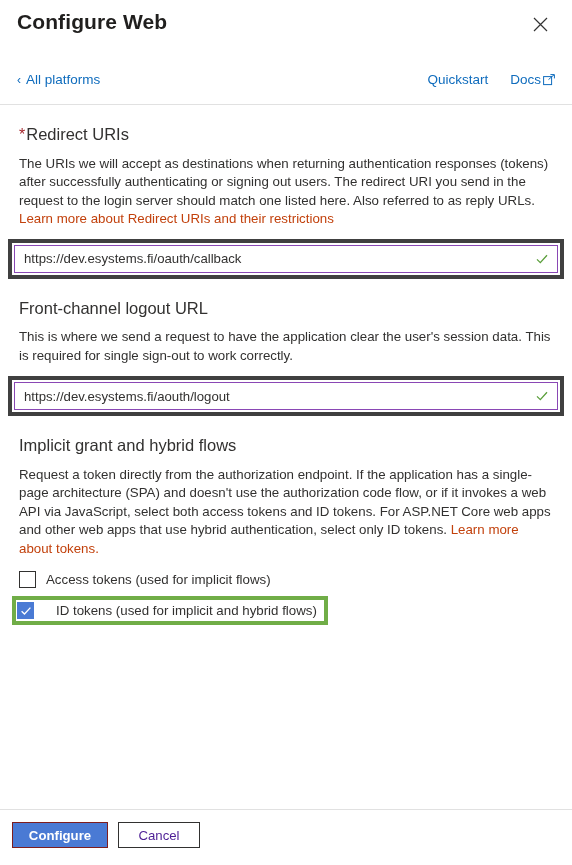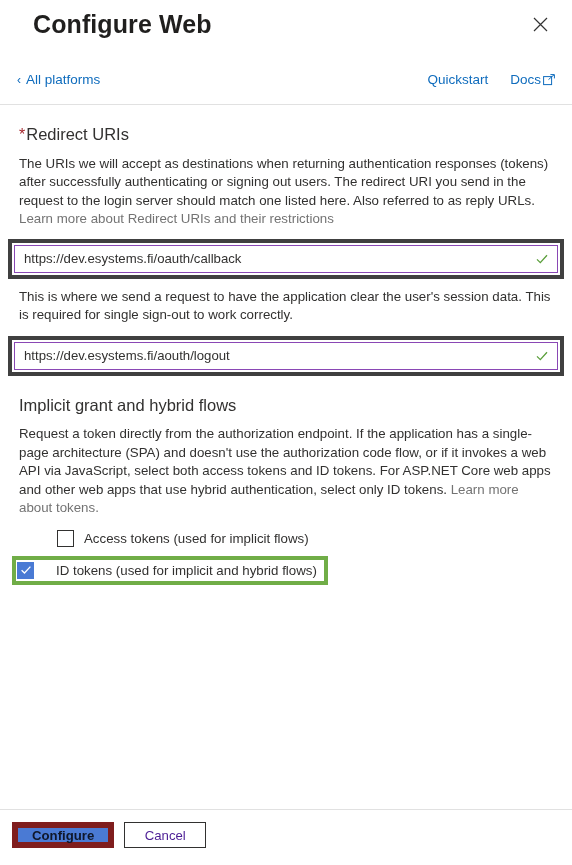--- a/index.html
+++ b/index.html
@@ -16,23 +16,23 @@
     position: relative;
   }
 
   
   .panel-header {
     position: relative;
     height: 60px;
   }
   .panel-title {
     position: absolute;
-    left: 33px;
+    left: 17px;
     top: 10px;
-    font-size: 25px;
+    font-size: 21px;
     font-weight: bold;
     color: #201f1e;
     letter-spacing: 0.1px;
   }
   .close-btn {
     position: absolute;
     right: 18px;
     top: 10px;
     width: 28px;
     height: 28px;
@@ -107,21 +107,21 @@
     margin-right: 1px;
   }
   .desc {
     font-size: 13.3px;
     line-height: 18.5px;
     color: #323130;
     margin-top: 9px;
     max-width: 534px;
   }
   .desc a, .inline-link {
-    color: #737373;
+    color: #c2410c;
     cursor: pointer;
     text-decoration: none;
   }
 
   
   .hl-box {
     border: 4px solid #404040;
     background: #ffffff;
     padding: 2px;
     box-sizing: border-box;
@@ -164,21 +164,20 @@
     font-size: 13.3px;
     color: #323130;
     margin-top: 20px;
   }
   .cb-row {
     display: flex;
     align-items: center;
     gap: 10px;
     height: 24px;
     margin-top: 9px;
-    margin-left: 38px;
   }
   .cb-box {
     width: 17px;
     height: 17px;
     border: 1.5px solid #323130;
     background: #ffffff;
     box-sizing: border-box;
     flex: 0 0 auto;
     cursor: pointer;
   }
@@ -225,22 +224,22 @@
     height: 26px;
     min-width: 96px;
     font-family: "Liberation Sans", sans-serif;
     font-size: 13.2px;
     cursor: pointer;
     box-sizing: border-box;
     padding: 0 14px;
   }
   .btn-primary {
     background: #4a7ad4;
-    color: #0f172a;
-    border: 6px solid #7f1d1d;
+    color: #ffffff;
+    border: 1px solid #7f1d1d;
     font-weight: bold;
   }
   .btn-secondary {
     background: #ffffff;
     color: #4c1d95;
     border: 1px solid #323130;
     min-width: 82px;
   }
 </style>
 </head>
@@ -290,20 +289,21 @@
       <input type="text" value="https://dev.esystems.fi/oauth/callback" style="">
       <span class="field-check">
         <svg width="14" height="14" viewBox="0 0 14 14">
           <path d="M2 7.4 L5.3 10.6 L12 3.2" stroke="#5a9e3a" stroke-width="1.3" fill="none"></path>
         </svg>
       </span>
     </div>
   </div>
 
   
+  <div class="section-title">Front-channel logout URL</div>
   <div class="desc">This is where we send a request to have the application clear the user's session data. This is required for single sign-out to work correctly.</div>
 
   <div class="hl-box hl-field" style="margin-top:11px;">
     <div class="field">
       <input type="text" value="https://dev.esystems.fi/aouth/logout" style="">
       <span class="field-check">
         <svg width="14" height="14" viewBox="0 0 14 14">
           <path d="M2 7.4 L5.3 10.6 L12 3.2" stroke="#5a9e3a" stroke-width="1.3" fill="none"></path>
         </svg>
       </span>

